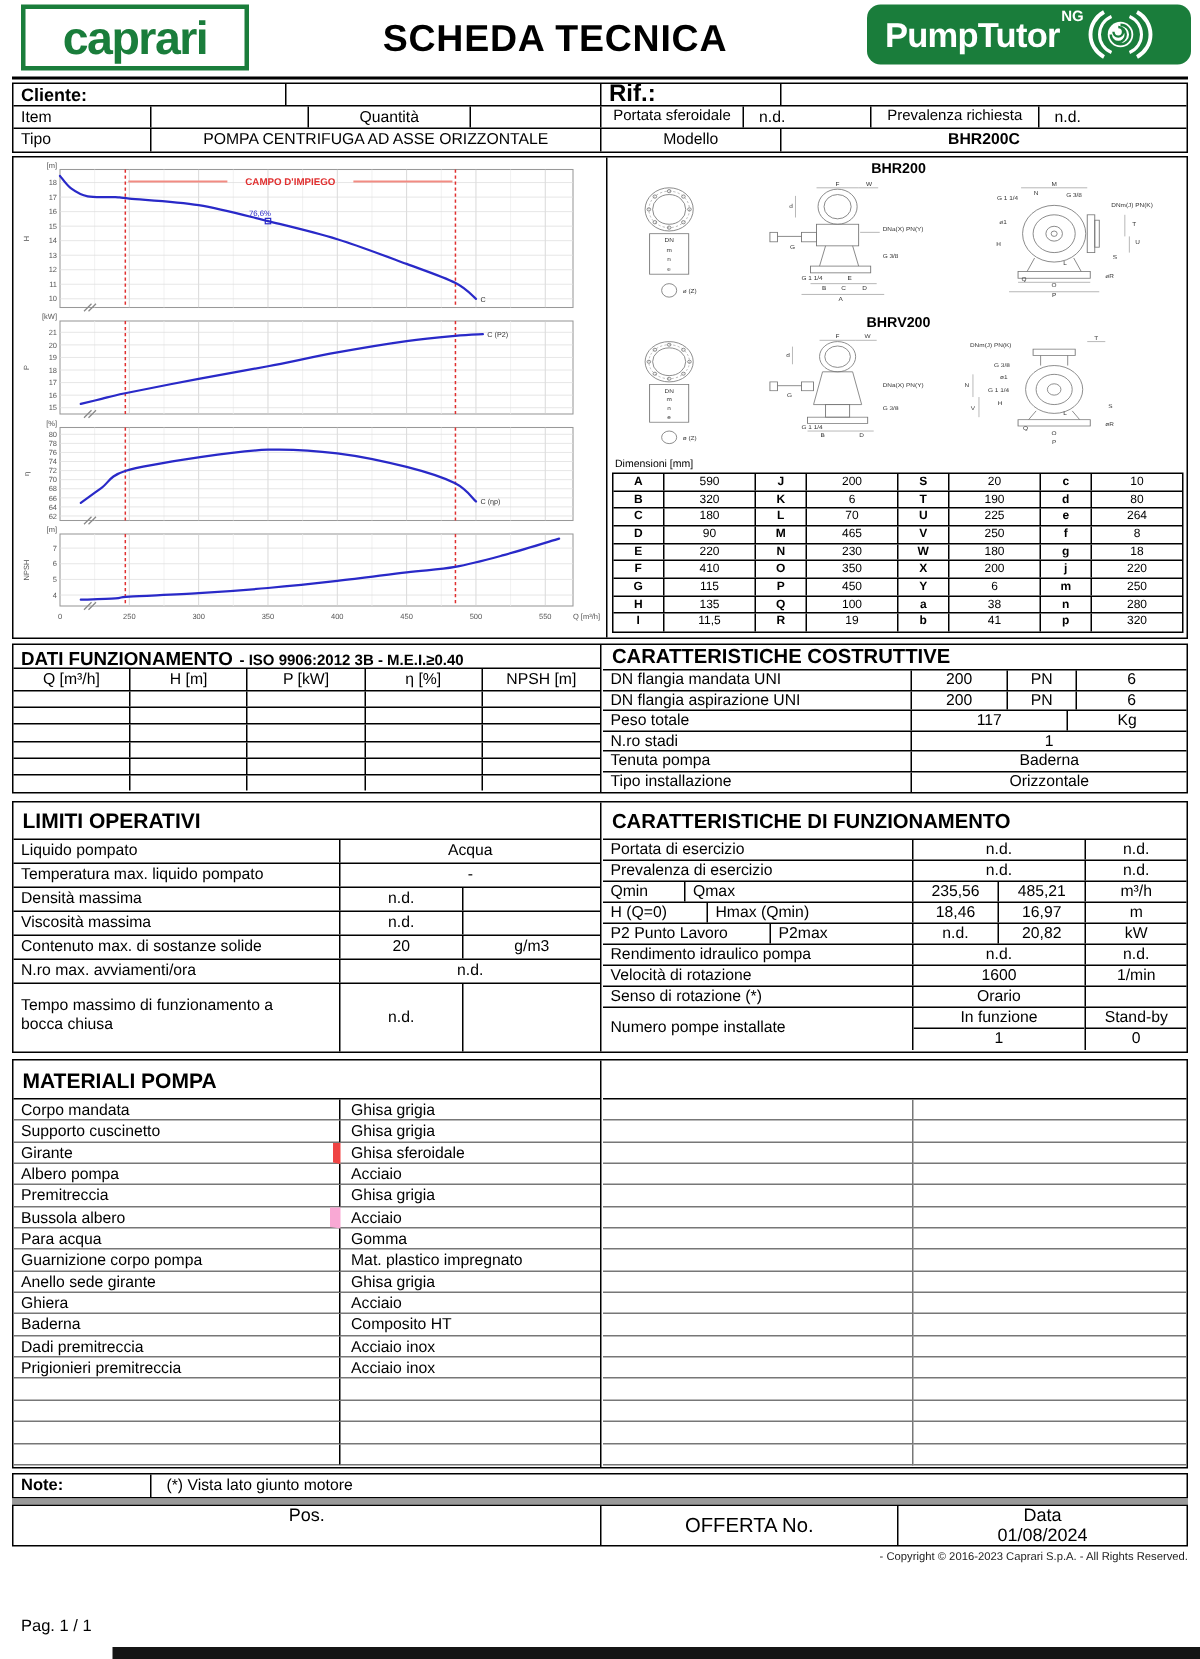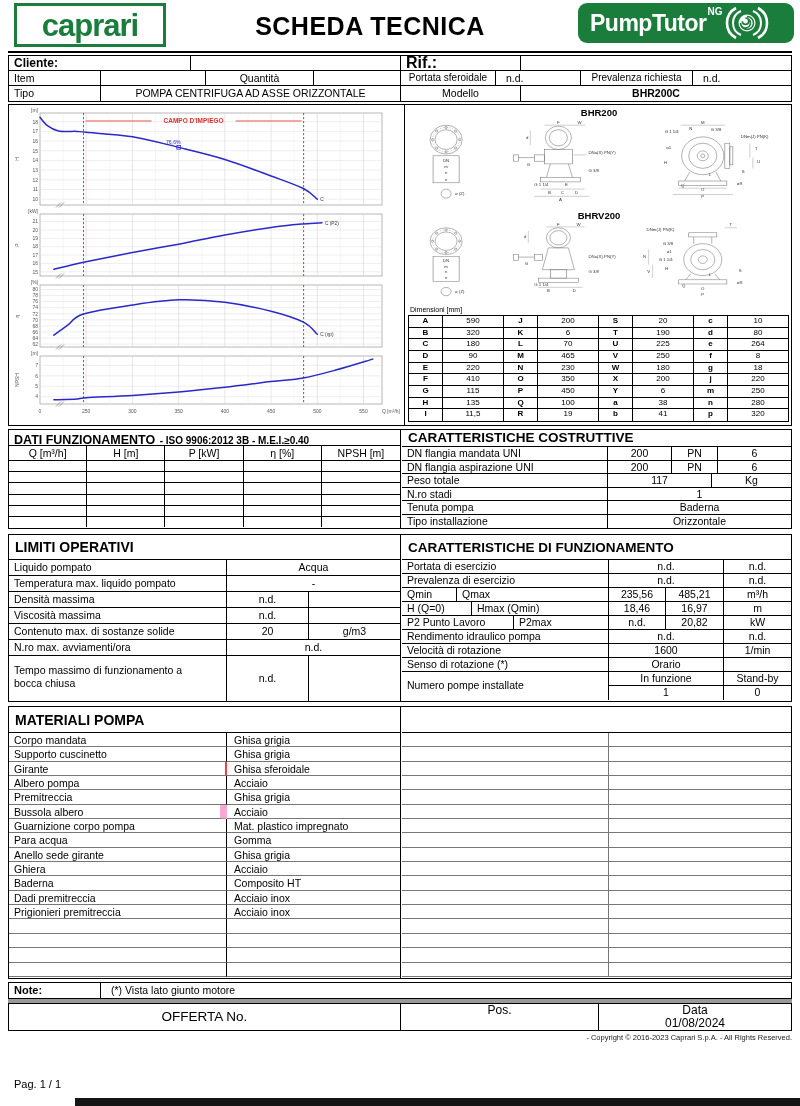--- a/index.html
+++ b/index.html
@@ -716,42 +716,42 @@
       <div>
           <div style="display:grid;grid-template-columns:218px 1fr;height:14.35px">
           <div class="cell gray-b" style="border-right:1px solid #000;line-height:14px">Corpo mandata</div>
           <div class="cell gray-b" style="padding-left:7px;line-height:14px">Ghisa grigia</div>
         </div>
           <div style="display:grid;grid-template-columns:218px 1fr;height:14.35px">
           <div class="cell gray-b" style="border-right:1px solid #000;line-height:14px">Supporto cuscinetto</div>
           <div class="cell gray-b" style="padding-left:7px;line-height:14px">Ghisa grigia</div>
         </div>
           <div style="display:grid;grid-template-columns:218px 1fr;height:14.35px">
-          <div class="cell gray-b" style="border-right:2px solid #ef4444;line-height:14px">Girante</div>
+          <div class="cell gray-b" style="border-right:5px solid #ef4444;line-height:14px">Girante</div>
           <div class="cell gray-b" style="padding-left:7px;line-height:14px">Ghisa sferoidale</div>
         </div>
           <div style="display:grid;grid-template-columns:218px 1fr;height:14.35px">
           <div class="cell gray-b" style="border-right:1px solid #000;line-height:14px">Albero pompa</div>
           <div class="cell gray-b" style="padding-left:7px;line-height:14px">Acciaio</div>
         </div>
           <div style="display:grid;grid-template-columns:218px 1fr;height:14.35px">
           <div class="cell gray-b" style="border-right:1px solid #000;line-height:14px">Premitreccia</div>
           <div class="cell gray-b" style="padding-left:7px;line-height:14px">Ghisa grigia</div>
         </div>
           <div style="display:grid;grid-template-columns:218px 1fr;height:14.35px">
           <div class="cell gray-b" style="border-right:7px solid #f9a8d4;line-height:14px">Bussola albero</div>
           <div class="cell gray-b" style="padding-left:7px;line-height:14px">Acciaio</div>
         </div>
           <div style="display:grid;grid-template-columns:218px 1fr;height:14.35px">
+          <div class="cell gray-b" style="border-right:1px solid #000;line-height:14px">Para acqua</div>
+          <div class="cell gray-b" style="padding-left:7px;line-height:14px">Gomma</div>
+        </div>
+          <div style="display:grid;grid-template-columns:218px 1fr;height:14.35px">
           <div class="cell gray-b" style="border-right:1px solid #000;line-height:14px">Guarnizione corpo pompa</div>
           <div class="cell gray-b" style="padding-left:7px;line-height:14px">Mat. plastico impregnato</div>
-        </div>
-          <div style="display:grid;grid-template-columns:218px 1fr;height:14.35px">
-          <div class="cell gray-b" style="border-right:1px solid #000;line-height:14px">Para acqua</div>
-          <div class="cell gray-b" style="padding-left:7px;line-height:14px">Gomma</div>
         </div>
           <div style="display:grid;grid-template-columns:218px 1fr;height:14.35px">
           <div class="cell gray-b" style="border-right:1px solid #000;line-height:14px">Anello sede girante</div>
           <div class="cell gray-b" style="padding-left:7px;line-height:14px">Ghisa grigia</div>
         </div>
           <div style="display:grid;grid-template-columns:218px 1fr;height:14.35px">
           <div class="cell gray-b" style="border-right:1px solid #000;line-height:14px">Ghiera</div>
           <div class="cell gray-b" style="padding-left:7px;line-height:14px">Acciaio</div>
         </div>
           <div style="display:grid;grid-template-columns:218px 1fr;height:14.35px">
@@ -860,22 +860,22 @@
         </div>
     </div>
   </div>
 
   <div class="abs bx" style="left:8px;top:982px;width:784px;height:17px;display:grid;grid-template-columns:92px 1fr">
     <div class="cell bold" style="line-height:15px;font-size:11px">Note:</div>
     <div class="cell" style="line-height:15px;padding-left:10px">(*) Vista lato giunto motore</div>
   </div>
   <div class="note-strip"></div>
   <div class="abs bx" style="left:8px;top:1003px;width:784px;height:28px;display:grid;grid-template-columns:392px 198px 1fr">
+    <div class="cell ctr" style="font-size:12px;line-height:13px">Pos.</div>
     <div class="cell ctr" style="font-size:13.5px;line-height:26px">OFFERTA No.</div>
-    <div class="cell ctr" style="font-size:12px;line-height:13px">Pos.</div>
     <div class="cell ctr" style="padding:0">
       <div style="font-size:12px;line-height:13px">Data</div>
       <div style="font-size:12px;line-height:13px">01/08/2024</div>
     </div>
   </div>
   <div class="abs" style="left:8px;top:1033px;width:784px;text-align:right;font-size:7.5px;color:#222">-  Copyright © 2016-2023 Caprari S.p.A. - All Rights Reserved.</div>
   <div class="abs" style="left:14px;top:1078px;font-size:11px">Pag. 1 / 1</div>
   <div class="bottom-bar"></div>
 
 </div>

